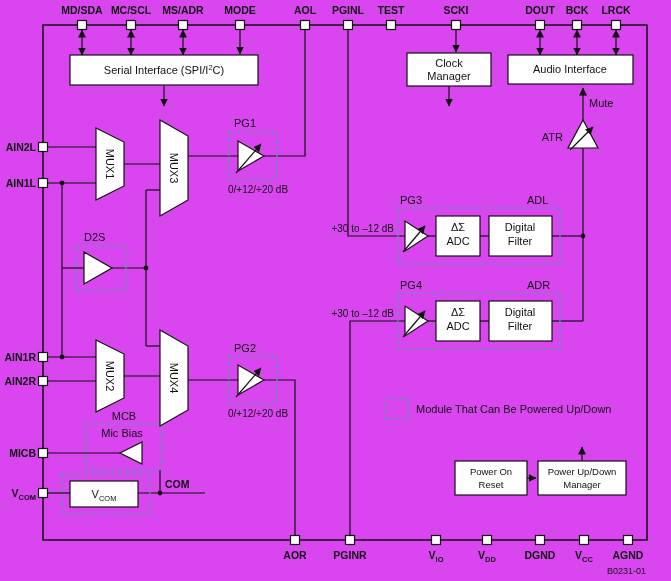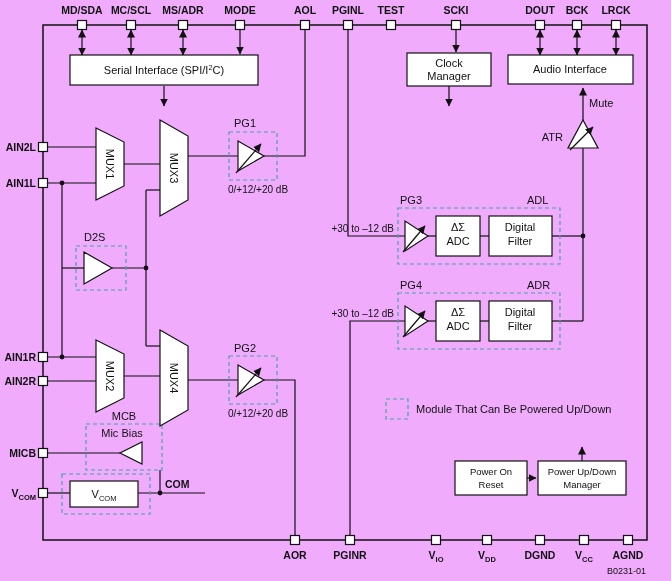--- a/index.html
+++ b/index.html
@@ -1,16 +1,16 @@
 <!DOCTYPE html>
 <html><head>
 <meta charset="utf-8">
 <style>
   html,body{margin:0;padding:0;background:#fff;}
-  .stage{position:relative;width:671px;height:581px;background:#f0abfc;overflow:hidden;}
+  .stage{position:relative;width:671px;height:581px;background:#d946ef;overflow:hidden;}
   svg{position:absolute;left:0;top:0;}
   .t{font-family:"Liberation Sans",sans-serif;fill:#111;font-size:11px;}
   .pin{font-weight:bold;font-size:10.5px;}
   .blk{font-size:11px;}
   .sm9{font-size:9.5px;}
   .g10{font-size:10px;}
   .fig{font-size:9px;}
   .wire{fill:none;stroke:#111;stroke-width:1.2;}
   .border{fill:none;stroke:#111;stroke-width:1.5;}
   .box{fill:#fff;stroke:#111;stroke-width:1.2;}

